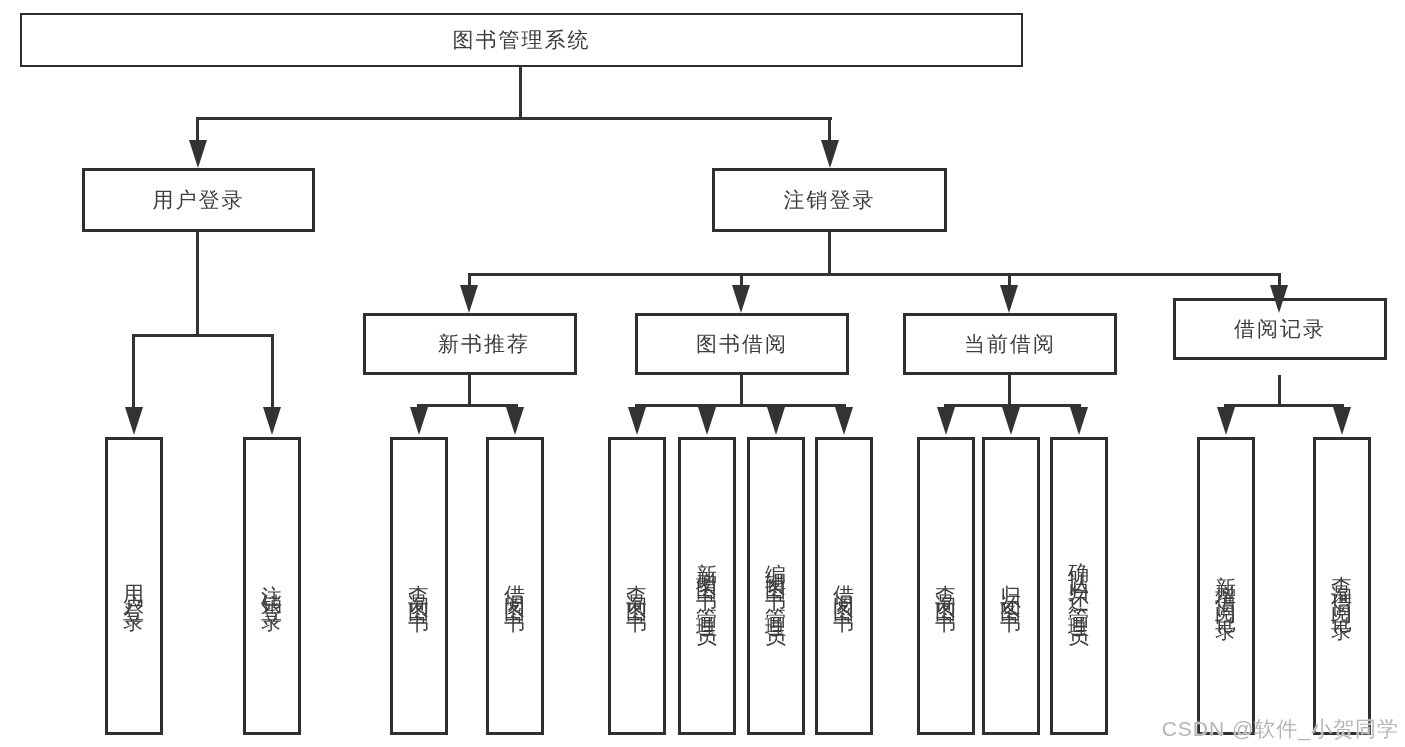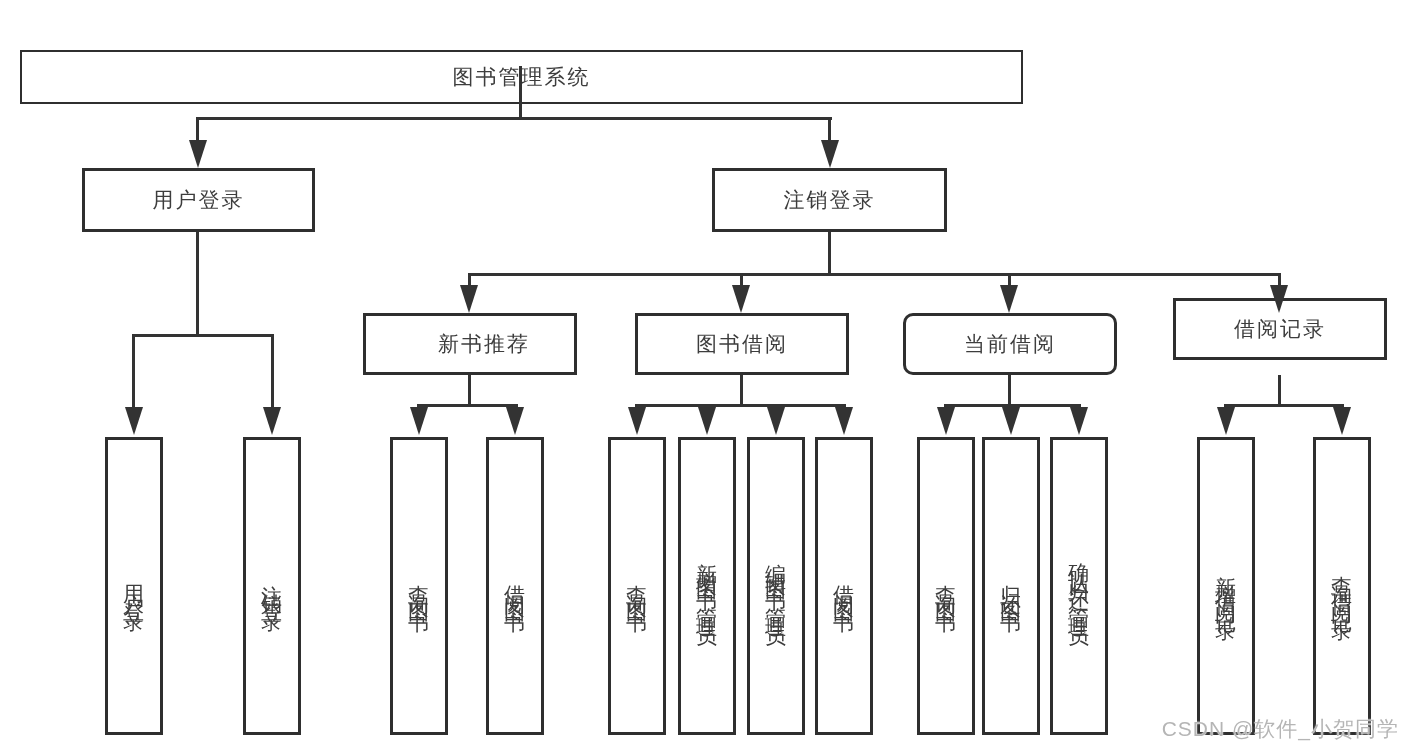--- a/index.html
+++ b/index.html
@@ -15,21 +15,21 @@
     position: absolute;
     box-sizing: border-box;
     background: #ffffff;
     border: 3px solid #2f2f2f;
     display: flex;
     align-items: center;
     justify-content: center;
     color: #3d3d3d;
   }
   .hbox { font-size: 21px; letter-spacing: 2px; white-space: nowrap; }
-  .rootbox { border-width: 2px; margin-top: 37px; }
+  .rootbox { border-width: 2px; }
   .vbox .vtext {
     writing-mode: vertical-rl;
     text-orientation: mixed;
     font-size: 21px;
     letter-spacing: 9px;
     line-height: 1;
     color: #3d3d3d;
   }
   .line { position: absolute; background: #333333; }
   .arrow {
@@ -70,21 +70,21 @@
   </div>
 
   <div class="box hbox" style="left:363px; top:313px; width:214px; height:62px;padding-left:28px;">
     <span>新书推荐</span>
   </div>
 
   <div class="box hbox" style="left:635px; top:313px; width:214px; height:62px;">
     <span>图书借阅</span>
   </div>
 
-  <div class="box hbox" style="left:903px; top:313px; width:214px; height:62px;border-radius:10px;">
+  <div class="box hbox" style="left:903px; top:313px; width:214px; height:62px;">
     <span>当前借阅</span>
   </div>
 
   <div class="box hbox" style="left:1173px; top:298px; width:214px; height:62px;text-align:center;">
     <span>借阅记录</span>
   </div>
 
   <div class="box vbox" style="left:105px; top:437px; width:58px; height:298px;">
     <span class="vtext">用户登录</span>
   </div>

